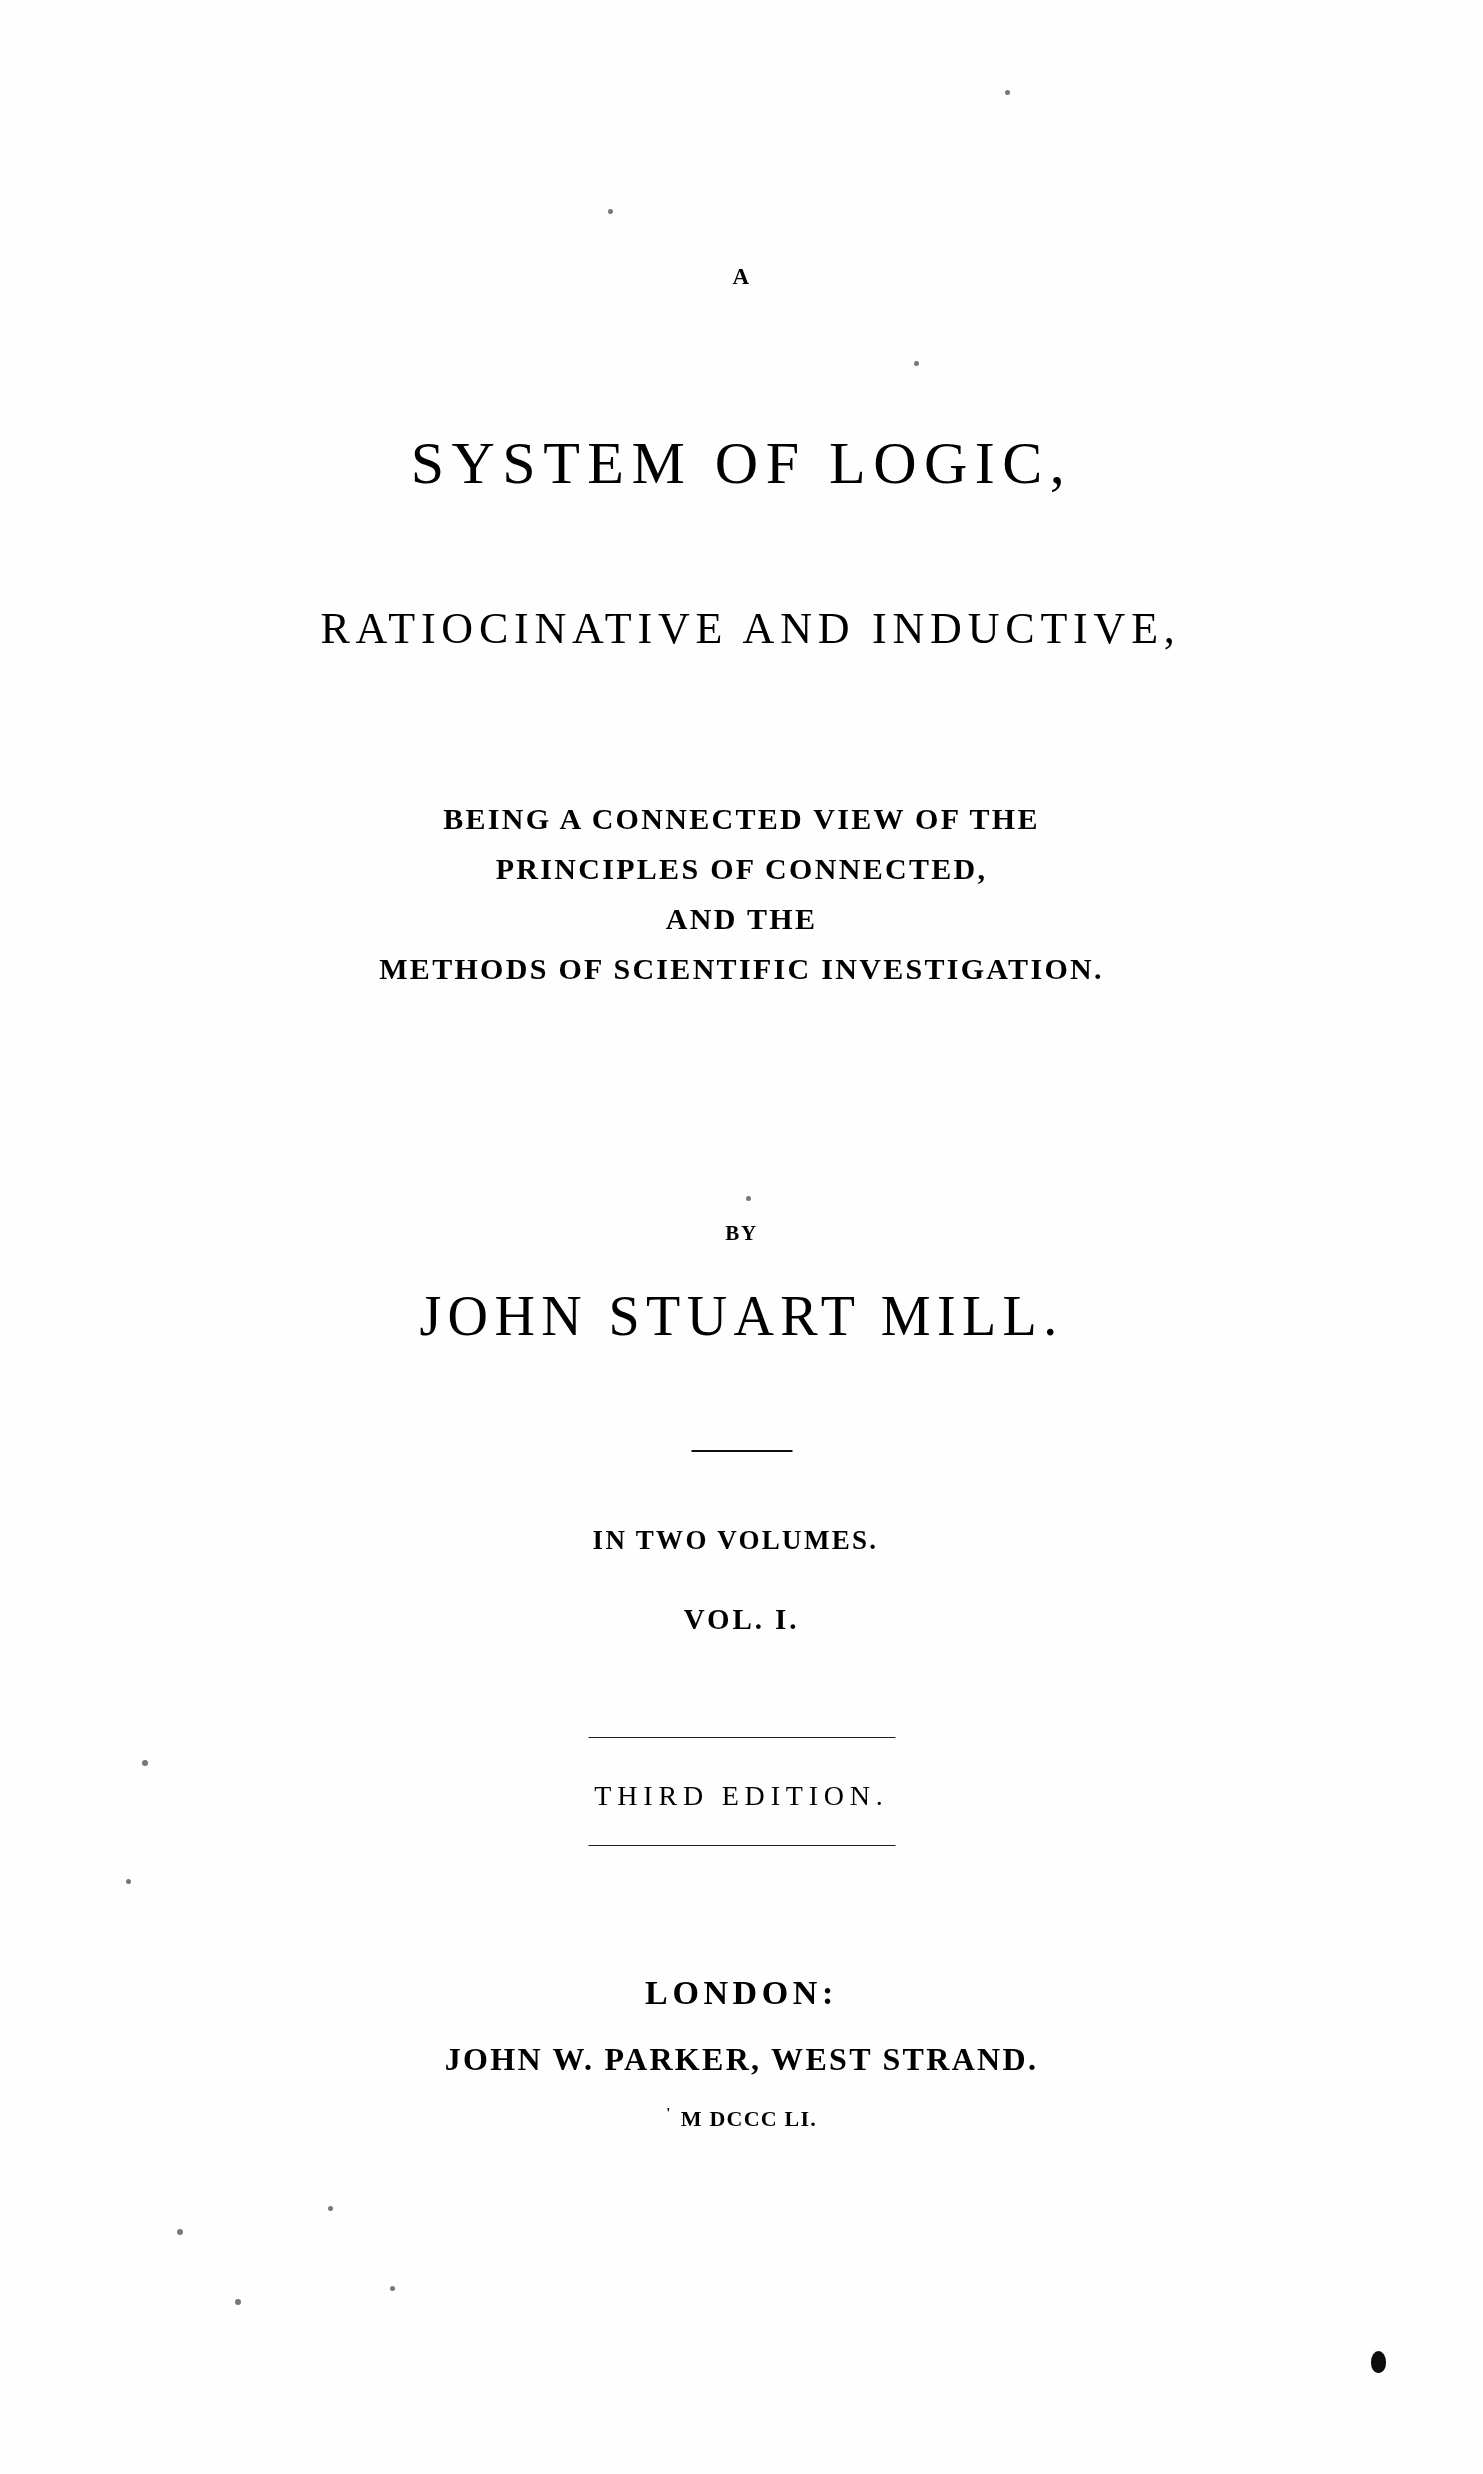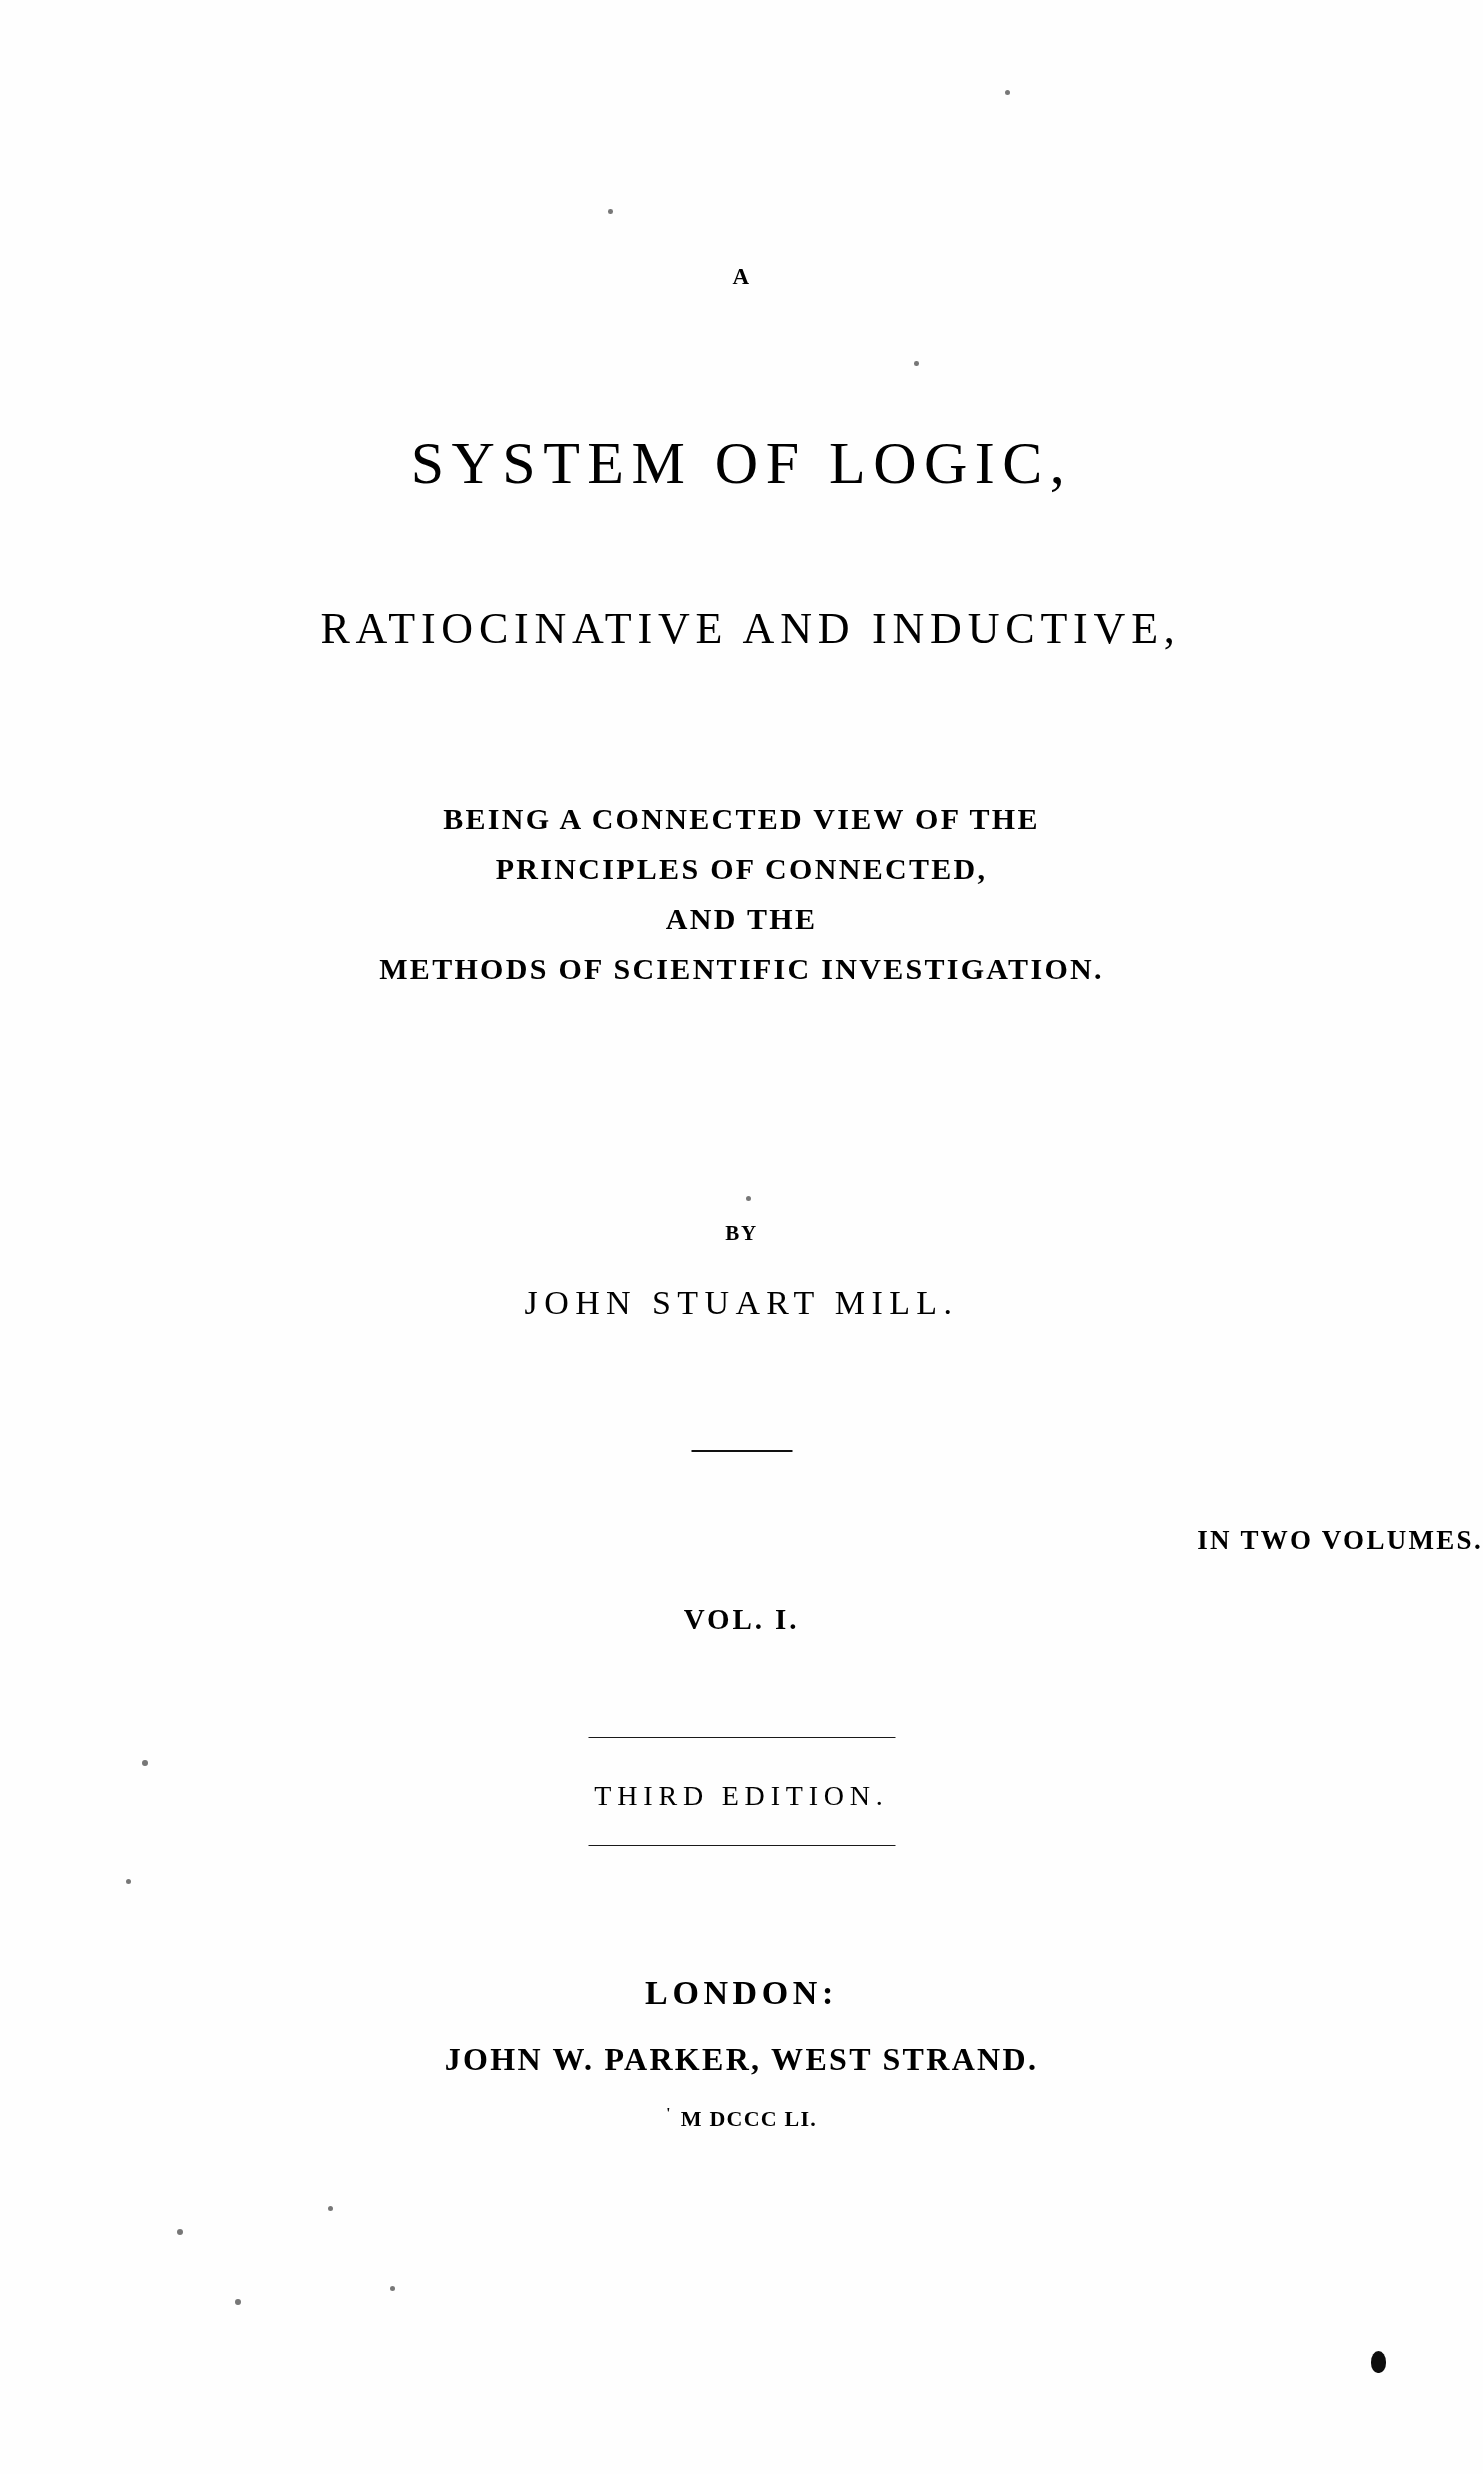--- a/index.html
+++ b/index.html
@@ -83,42 +83,41 @@
     right: 0;
     font-size: 21px;
     letter-spacing: 1.7px;
     font-weight: 600;
   }
   .author {
     position: absolute;
     top: 1284px;
     left: 0;
     right: 0;
-    font-size: 34px;
+    font-size: 56px;
     letter-spacing: 6.4px;
     font-weight: 500;
   }
   .rule-short {
     position: absolute;
     top: 1450px;
     left: 50%;
     transform: translateX(-50%);
     width: 101px;
     height: 1.7px;
     background: #111;
   }
   .volumes {
     position: absolute;
     top: 1525px;
     left: 0;
-    right: 0;
+    right: 12px;
     font-size: 27px;
     letter-spacing: 2.3px;
     font-weight: 600;
-    text-align: right;
   }
   .vol-number {
     position: absolute;
     top: 1603px;
     left: 0;
     right: 0;
     font-size: 29px;
     letter-spacing: 2.9px;
     font-weight: 600;
   }

